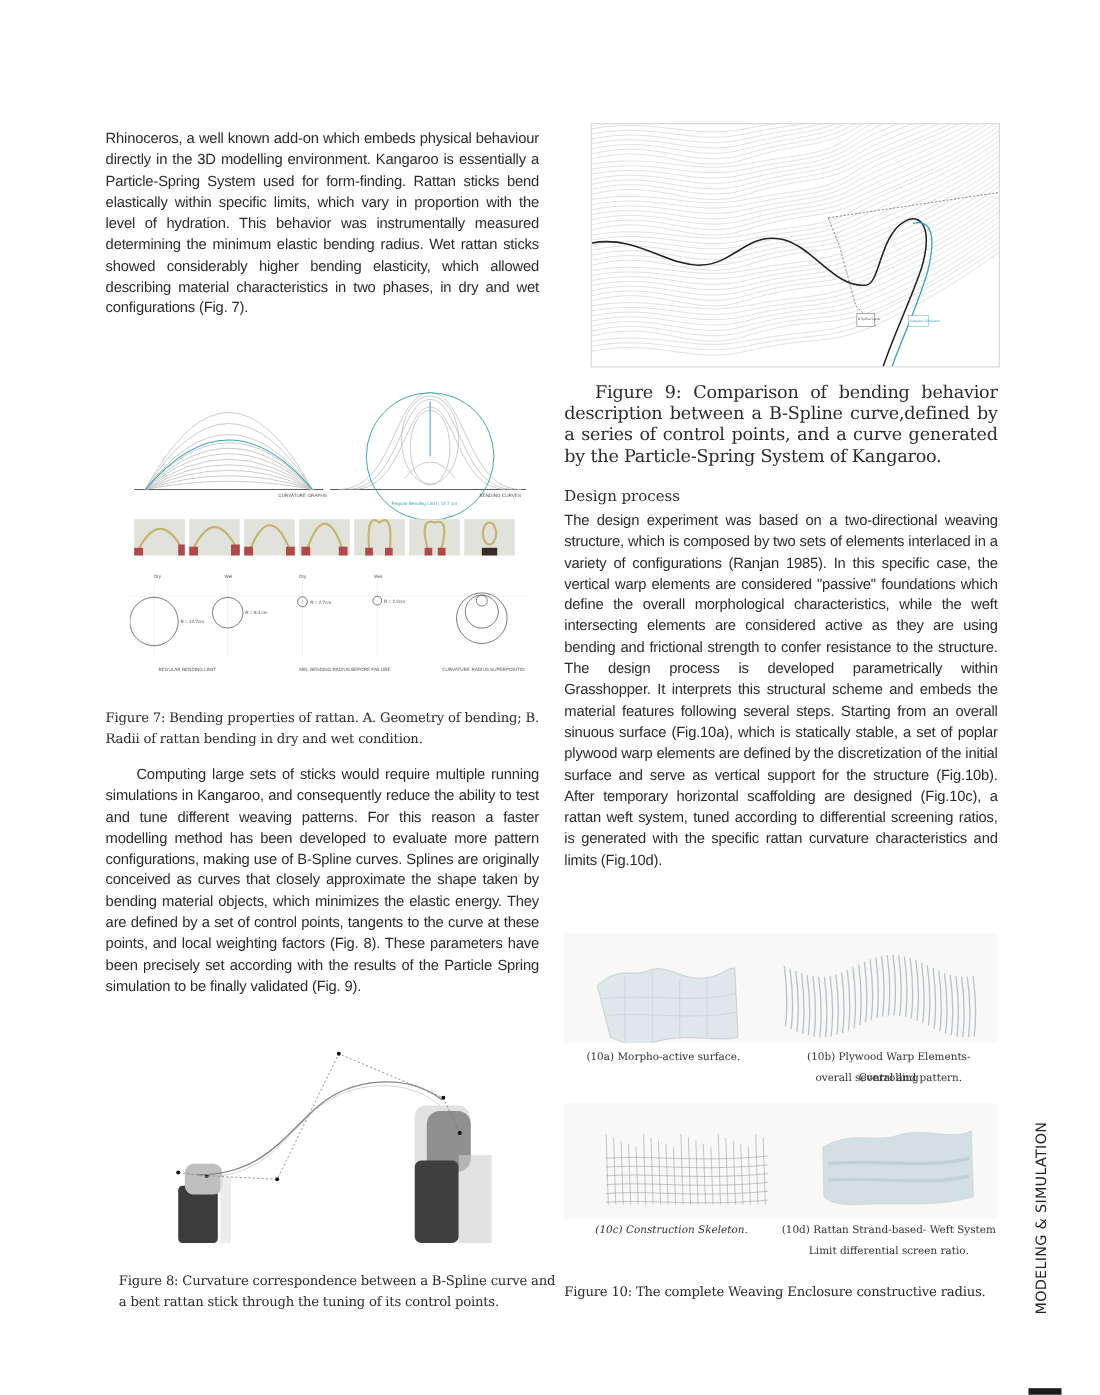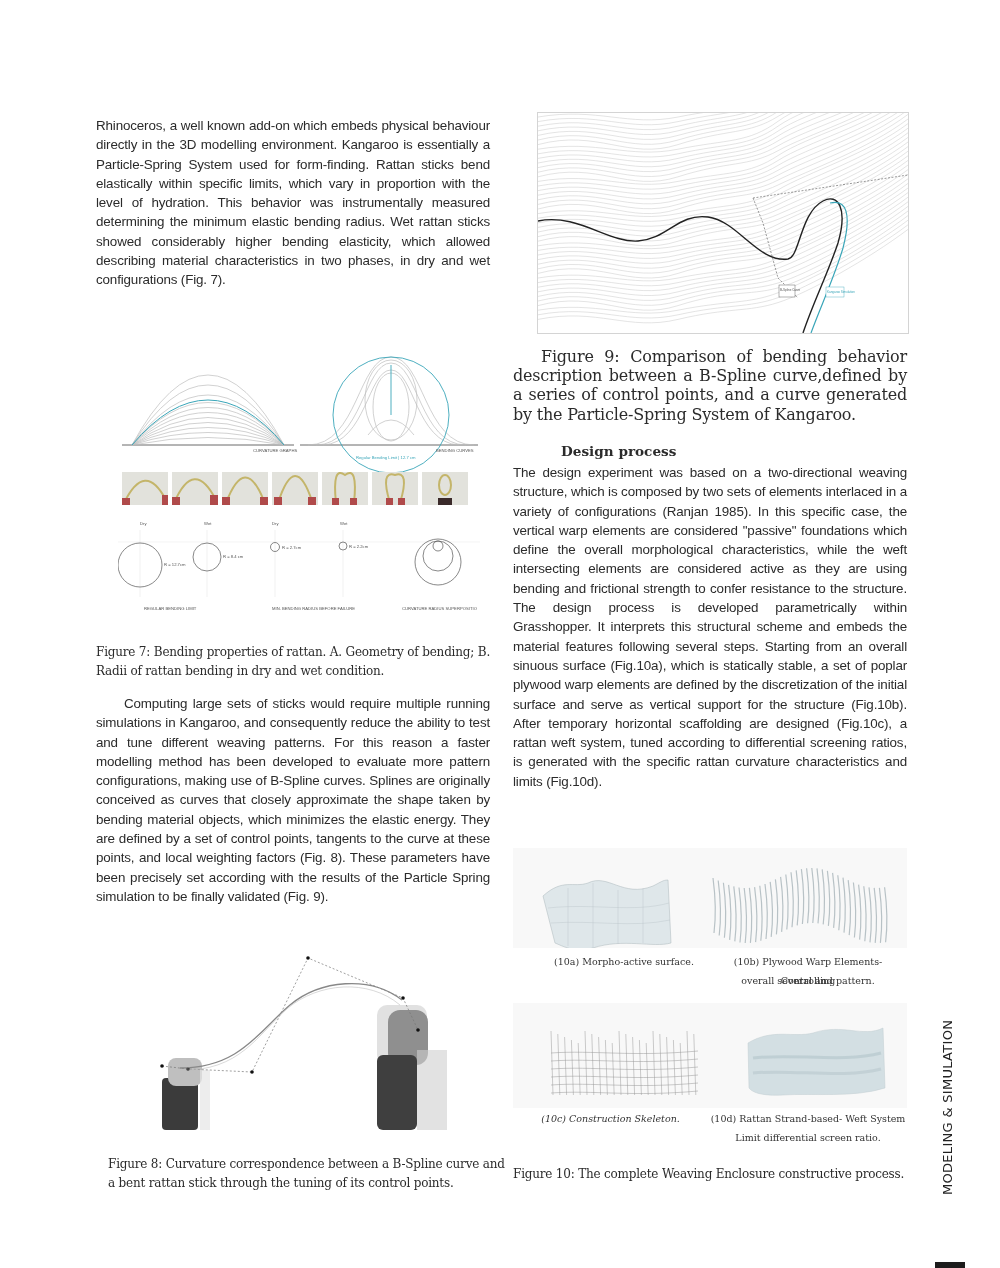--- a/index.html
+++ b/index.html
@@ -8,21 +8,21 @@
     font-family: "DejaVu Serif", "Liberation Serif", serif; color: #2b2b2b;
   }
   .abs { position: absolute; }
   .para {
     font-size: 13.4px; line-height: 19.3px; text-align: justify; letter-spacing: -0.15px;
     font-family: Liberation Sans, sans-serif;
   }
   .para.indent { text-indent: 28px; }
   .caption { font-size: 12px; line-height: 19.2px; font-family: "DejaVu Serif", serif; letter-spacing: -0.2px; }
   .subcap { font-size: 9.5px; line-height: 19px; text-align: center; font-family: "DejaVu Serif", serif; color: #333; }
-  .heading { font-weight: bold; font-size: 13.6px; font-family: "DejaVu Serif", serif; margin-left: 48px; }
+  .heading { font-weight: normal; font-size: 13.6px; font-family: "DejaVu Serif", serif; }
   .tiny { font-family: "Liberation Sans", sans-serif; font-size: 4.2px; fill: #555; }
   .sidebar-label {
     position: absolute; left: 940px; top: 1195px; transform: rotate(-90deg); transform-origin: left top;
     font-family: "DejaVu Sans", sans-serif; font-size: 13px; letter-spacing: 0.3px; color: #222; white-space: nowrap;
   }
   .page-num {
     position: absolute; left: 935px; top: 1262px; width: 30px; height: 28px; background: #1c1c1c; color: #a3a3a3;
     font-family: "DejaVu Sans", sans-serif; font-size: 14px; text-align: center; line-height: 28px;
   }
   svg { display: block; }
@@ -285,21 +285,21 @@
         <path d="M335.20000000000005 32.15119988087815 Q 339.20000000000005 62.15119988087815 336.20000000000005 87.15119988087815" fill="none"></path>
         <path d="M340.4 34.50044073780617 Q 344.4 64.50044073780617 341.4 89.50044073780617" fill="none"></path>
         <path d="M345.6 36.56986598718789 Q 349.6 66.56986598718788 346.6 91.56986598718788" fill="none"></path>
         <path d="M350.8 38.230808790115056 Q 354.8 68.23080879011505 351.8 93.23080879011505" fill="none"></path>
         <path d="M356 39.37999976774739 Q 360 69.37999976774739 357 94.37999976774739" fill="none"></path>
         <path d="M361.20000000000005 39.94598779111176 Q 365.20000000000005 69.94598779111176 362.20000000000005 94.94598779111176" fill="none"></path>
         <path d="M366.4 39.893582466233816 Q 370.4 69.89358246623382 367.4 94.89358246623382" fill="none"></path>
         <path d="M371.6 39.2260421023934 Q 375.6 69.2260421023934 372.6 94.2260421023934" fill="none"></path>
       </g>
   </svg>
-  <div class="abs subcap" style="left:36px; top:104px; width:150px;">(10a) Morpho-active surface.</div>
+  <div class="abs subcap" style="left:15px; top:104px; width:150px;">(10a) Morpho-active surface.</div>
   <div class="abs subcap" style="left:195px; top:104px; width:200px;">(10b) Plywood Warp Elements- Controlling</div>
   <div class="abs subcap" style="left:195px; top:123px; width:200px;">overall several and pattern.</div>
 
   <div class="abs" style="left:0; top:155px; width:394px; height:105px; background:#f8f8f8;"></div>
   <svg class="abs" style="left:0; top:155px;" width="394" height="105" viewBox="0 0 394 105">
     <g fill="none" stroke="#999" stroke-width="0.5" id="fig10c-lines">
         <line x1="38" y1="28" x2="40" y2="92"></line>
         <line x1="44.8" y1="31" x2="46.8" y2="92"></line>
         <line x1="51.6" y1="34" x2="53.6" y2="92"></line>
         <line x1="58.4" y1="37" x2="60.4" y2="92"></line>
@@ -331,16 +331,16 @@
     <g>
       <path d="M235 40 C 260 25, 280 35, 300 30 C 330 20, 350 35, 370 25 L 372 85 C 340 95, 300 90, 270 92 C 250 93, 240 90, 236 85 Z" fill="#d3dfe3" stroke="#c0cdd1" stroke-width="0.5"></path>
       <path d="M240 55 C 280 50, 330 60, 368 50" fill="none" stroke="#b3c4c9" stroke-width="3" opacity="0.6"></path>
       <path d="M240 70 C 280 66, 330 76, 368 66" fill="none" stroke="#b3c4c9" stroke-width="3" opacity="0.5"></path>
     </g>
   </svg>
   <div class="abs subcap" style="left:20px; top:261px; width:155px;font-style:italic;">(10c) Construction Skeleton.</div>
   <div class="abs subcap" style="left:195px; top:261px; width:200px;">(10d) Rattan Strand-based- Weft System</div>
   <div class="abs subcap" style="left:195px; top:280px; width:200px;">Limit differential screen ratio.</div>
 </div>
-<p class="abs caption" style="left:513px; top:1165px; width:394px; margin:0;">Figure 10: The complete Weaving Enclosure constructive process.</p>
+<p class="abs caption" style="left:513px; top:1165px; width:394px; margin:0;">Figure 10: The complete Weaving Enclosure constructive radius.</p>
 
 <div class="sidebar-label">MODELING &amp; SIMULATION</div>
 <div class="page-num">387</div>
 
 </body></html>

